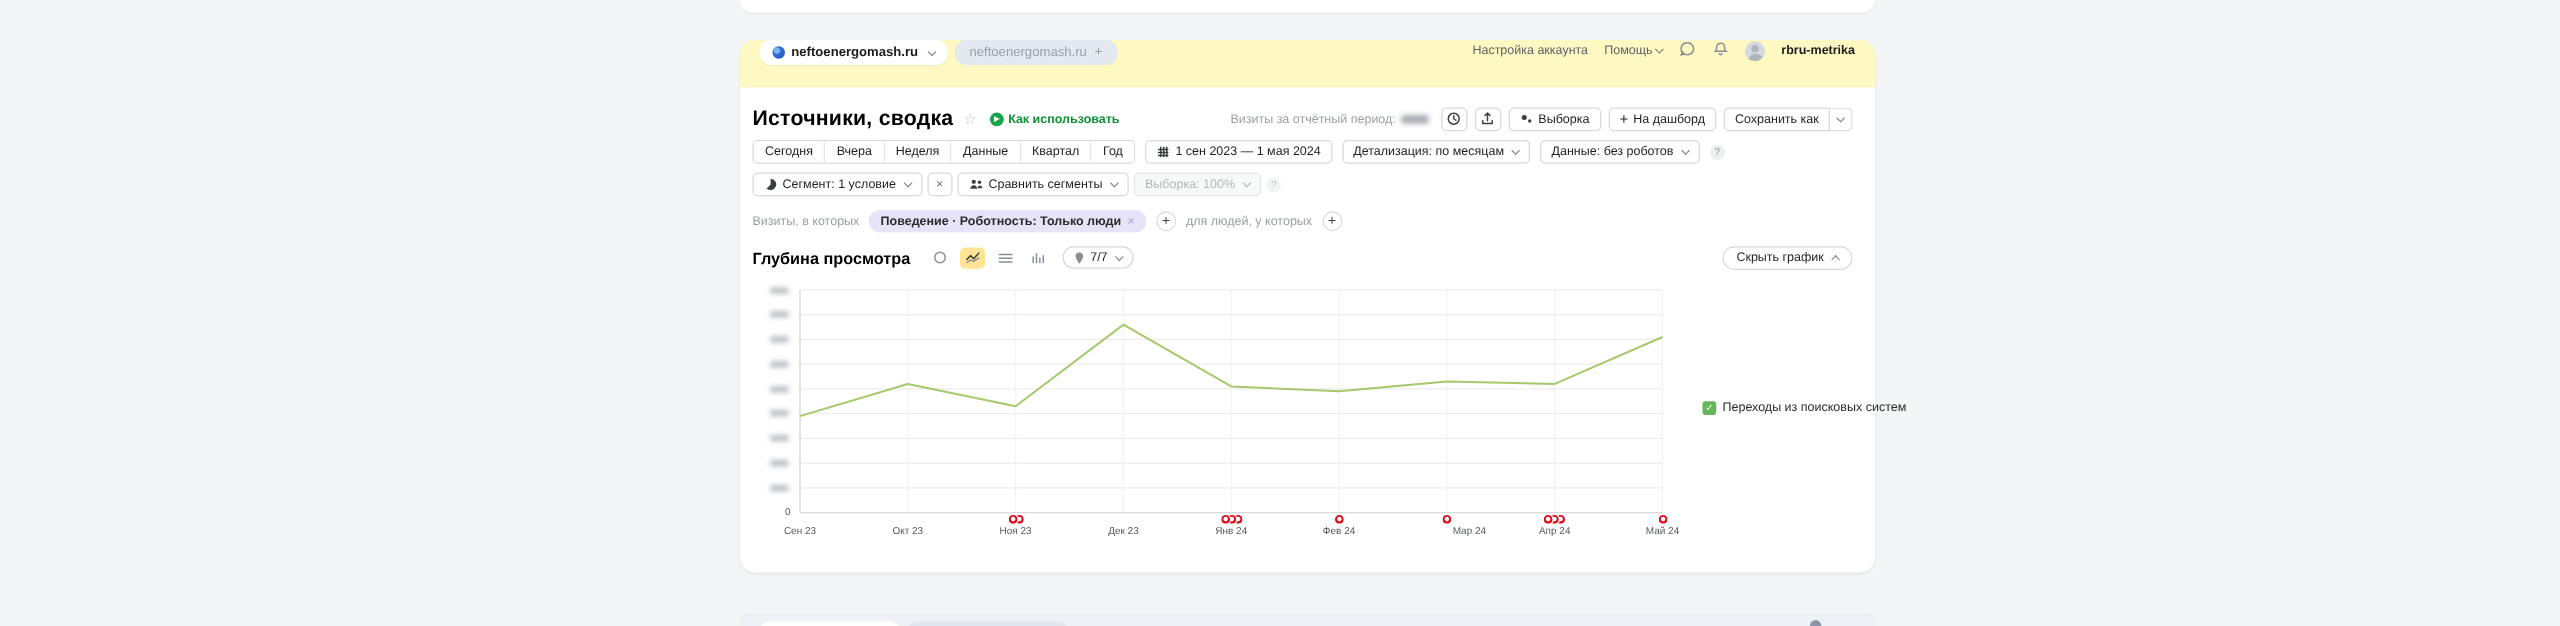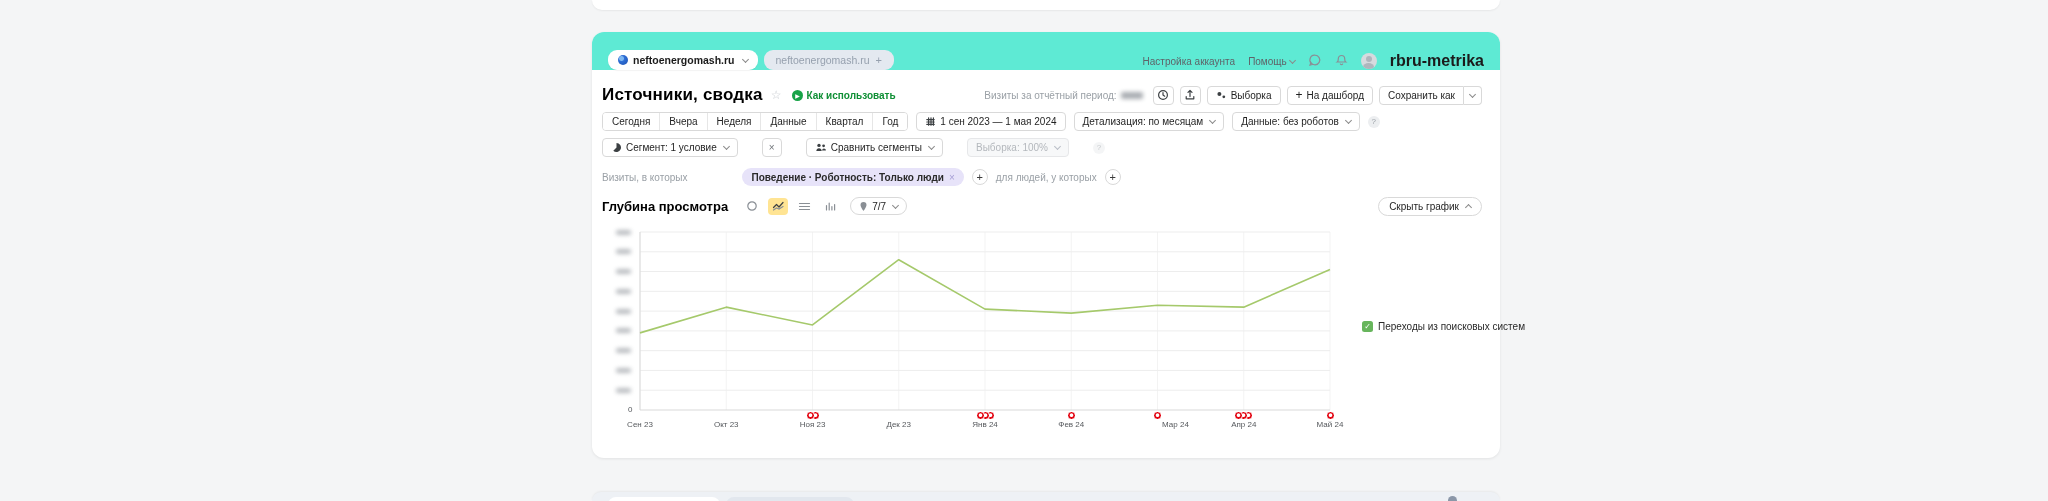--- a/index.html
+++ b/index.html
@@ -13,35 +13,35 @@
     background:#fff; border-radius:0 0 12px 12px; box-shadow:0 1px 2px rgba(0,0,0,.06); }
   .card { position:absolute; left:592px; top:32px; width:908px; height:426px;
     background:#fff; border-radius:12px; box-shadow:0 1px 3px rgba(0,0,0,.08); }
   .next-card { position:absolute; left:592px; top:492px; width:908px; height:9px;
     background:#eef1f5; border-radius:12px 12px 0 0; overflow:hidden; box-shadow:0 -1px 2px rgba(0,0,0,.05); }
   .next-card .pill-a { position:absolute; left:16px; top:5px; width:112px; height:16px; background:#fff; border-radius:8px; }
   .next-card .pill-b { position:absolute; left:134px; top:5px; width:128px; height:16px; background:#e2e7ee; border-radius:8px; }
   .next-card .mini-avatar { position:absolute; left:856px; top:4px; width:9px; height:9px; border-radius:50%; background:#8b97a8; }
 
   
-  .tabsbar { position:absolute; left:0; top:0; width:100%; height:38px; background:#5eead4;
-    border-radius:12px 12px 0 0; display:flex; align-items:flex-end; padding:0 16px; }
+  .tabsbar { position:absolute; left:0; top:0; width:100%; height:38px; background:#fef9c3;
+    border-radius:12px 12px 0 0; display:flex; align-items:flex-start; padding:0 16px; }
   .counter-pill { display:inline-flex; align-items:center; gap:5px; background:#fff; border-radius:9px;
     height:20px; padding:0 10px; font-size:10.5px; color:#1b1b1b; font-weight:bold; box-shadow:0 1px 1px rgba(0,0,0,.05); }
   .favicon { width:10px; height:10px; border-radius:50%;
     background:radial-gradient(circle at 35% 35%, #7db6f0 0 2px, #2f6fd6 3px, #1c4fae 100%); display:inline-block; }
   .tab-pill { display:inline-flex; align-items:center; gap:6px; background:#e4e9f0; border-radius:9px;
     height:20px; padding:0 12px; font-size:10.5px; color:#96a0ae; margin-left:6px; }
   .tab-add { color:#96a0ae; font-size:11px; }
   .tabsbar-right { margin-left:auto; display:flex; align-items:center; gap:13px; font-size:10px; color:#5f6368; }
   .tabsbar-right .lnk { cursor:default; }
   .avatar { width:16px; height:16px; border-radius:50%; background:#d6dade; position:relative; overflow:hidden; }
   .avatar::before { content:""; position:absolute; left:5px; top:3px; width:6px; height:6px; border-radius:50%; background:#aeb6bd; }
   .avatar::after  { content:""; position:absolute; left:2.5px; top:10px; width:11px; height:8px; border-radius:50%; background:#aeb6bd; }
-  .username { font-weight:bold; color:#1b1b1b; font-size:16px; }
+  .username { font-weight:bold; color:#1b1b1b; font-size:10px; }
 
   
   .chev { width:5px; height:5px; border-right:1.2px solid #8a8a8a; border-bottom:1.2px solid #8a8a8a;
     transform:rotate(45deg); display:inline-block; margin:-2px 0 0 3px; flex:none; }
   .chev.up { transform:rotate(-135deg); margin-top:3px; }
   .chev.lite { border-color:#b9bec6; }
 
   
   .row { position:absolute; left:10px; right:18px; display:flex; align-items:center; }
 
@@ -67,26 +67,26 @@
   .toolbar-row { top:80px; height:19px; gap:8px; }
   .seg { display:inline-flex; border:1px solid #d9d9d9; border-radius:4px; overflow:hidden; height:19px; background:#fff; }
   .seg .seg-btn { background:#fff; border:0; border-left:1px solid #e6e6e6; font-size:10px; color:#1f1f1f;
     padding:0 9px; height:100%; font-family:inherit; }
   .seg .seg-btn:first-child { border-left:0; }
 
   .help-circle { width:12px; height:12px; border-radius:50%; background:#eceef0; color:#9aa0a6;
     font-size:8px; display:inline-flex; align-items:center; justify-content:center; flex:none; }
   .help-circle.lite { opacity:.55; }
 
-  .segment-row { top:106px; height:19px; gap:24px; }
+  .segment-row { top:106px; height:19px; gap:4px; }
   .xbtn { width:20px; padding:0; justify-content:center; color:#6f7378; font-size:10px; }
 
   .filter-row { top:136px; height:18px; gap:8px; font-size:10px; color:#9aa0a6; }
   .chip { display:inline-flex; align-items:center; gap:5px; background:#e7e3f9; color:#2a2a2a;
-    border-radius:10px; height:18px; padding:0 9px; font-size:10px; font-weight:bold;margin-left:47px; }
+    border-radius:10px; height:18px; padding:0 9px; font-size:10px; font-weight:bold; }
   .chip .chip-x { color:#a79fd6; font-weight:normal; }
   .plus-circle { width:16px; height:16px; border-radius:50%; border:1px solid #d9d9d9; background:#fff;
     color:#3a3a3a; font-size:11px; display:inline-flex; align-items:center; justify-content:center; line-height:1; }
 
   .chart-header-row { top:164px; height:20px; gap:6px; }
   .chart-title { font-size:13px; font-weight:bold; color:#000; margin-right:8px; }
   .view-icon { width:20px; height:17px; display:inline-flex; align-items:center; justify-content:center; border-radius:4px; }
   .view-icon.active { background:#ffe493; }
   .metric-pill { display:inline-flex; align-items:center; gap:4px; border:1px solid #d9d9d9; border-radius:9px;
     height:18px; padding:0 8px; font-size:10px; color:#1f1f1f; margin-left:4px; }

